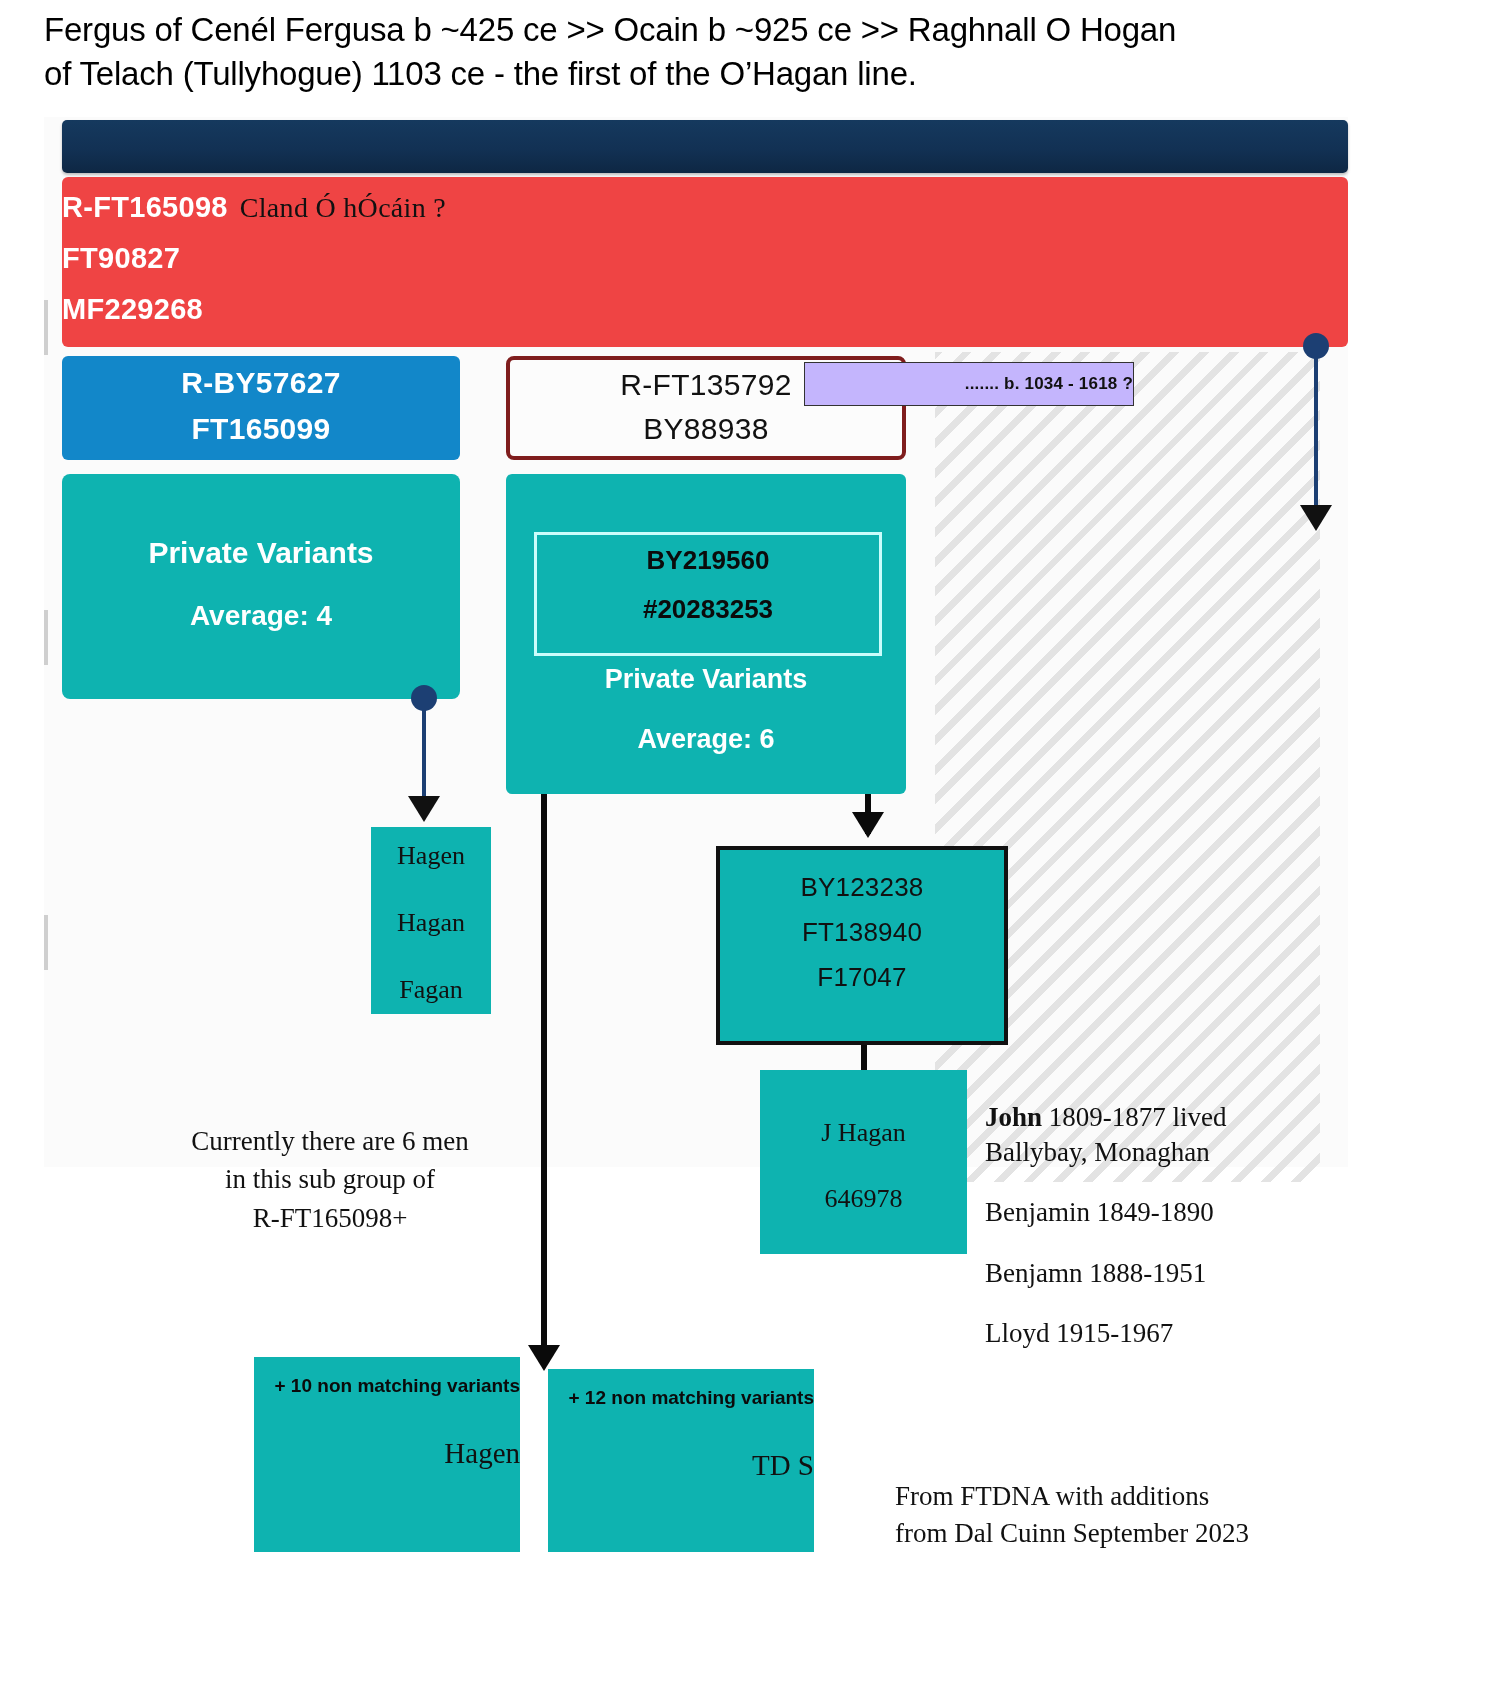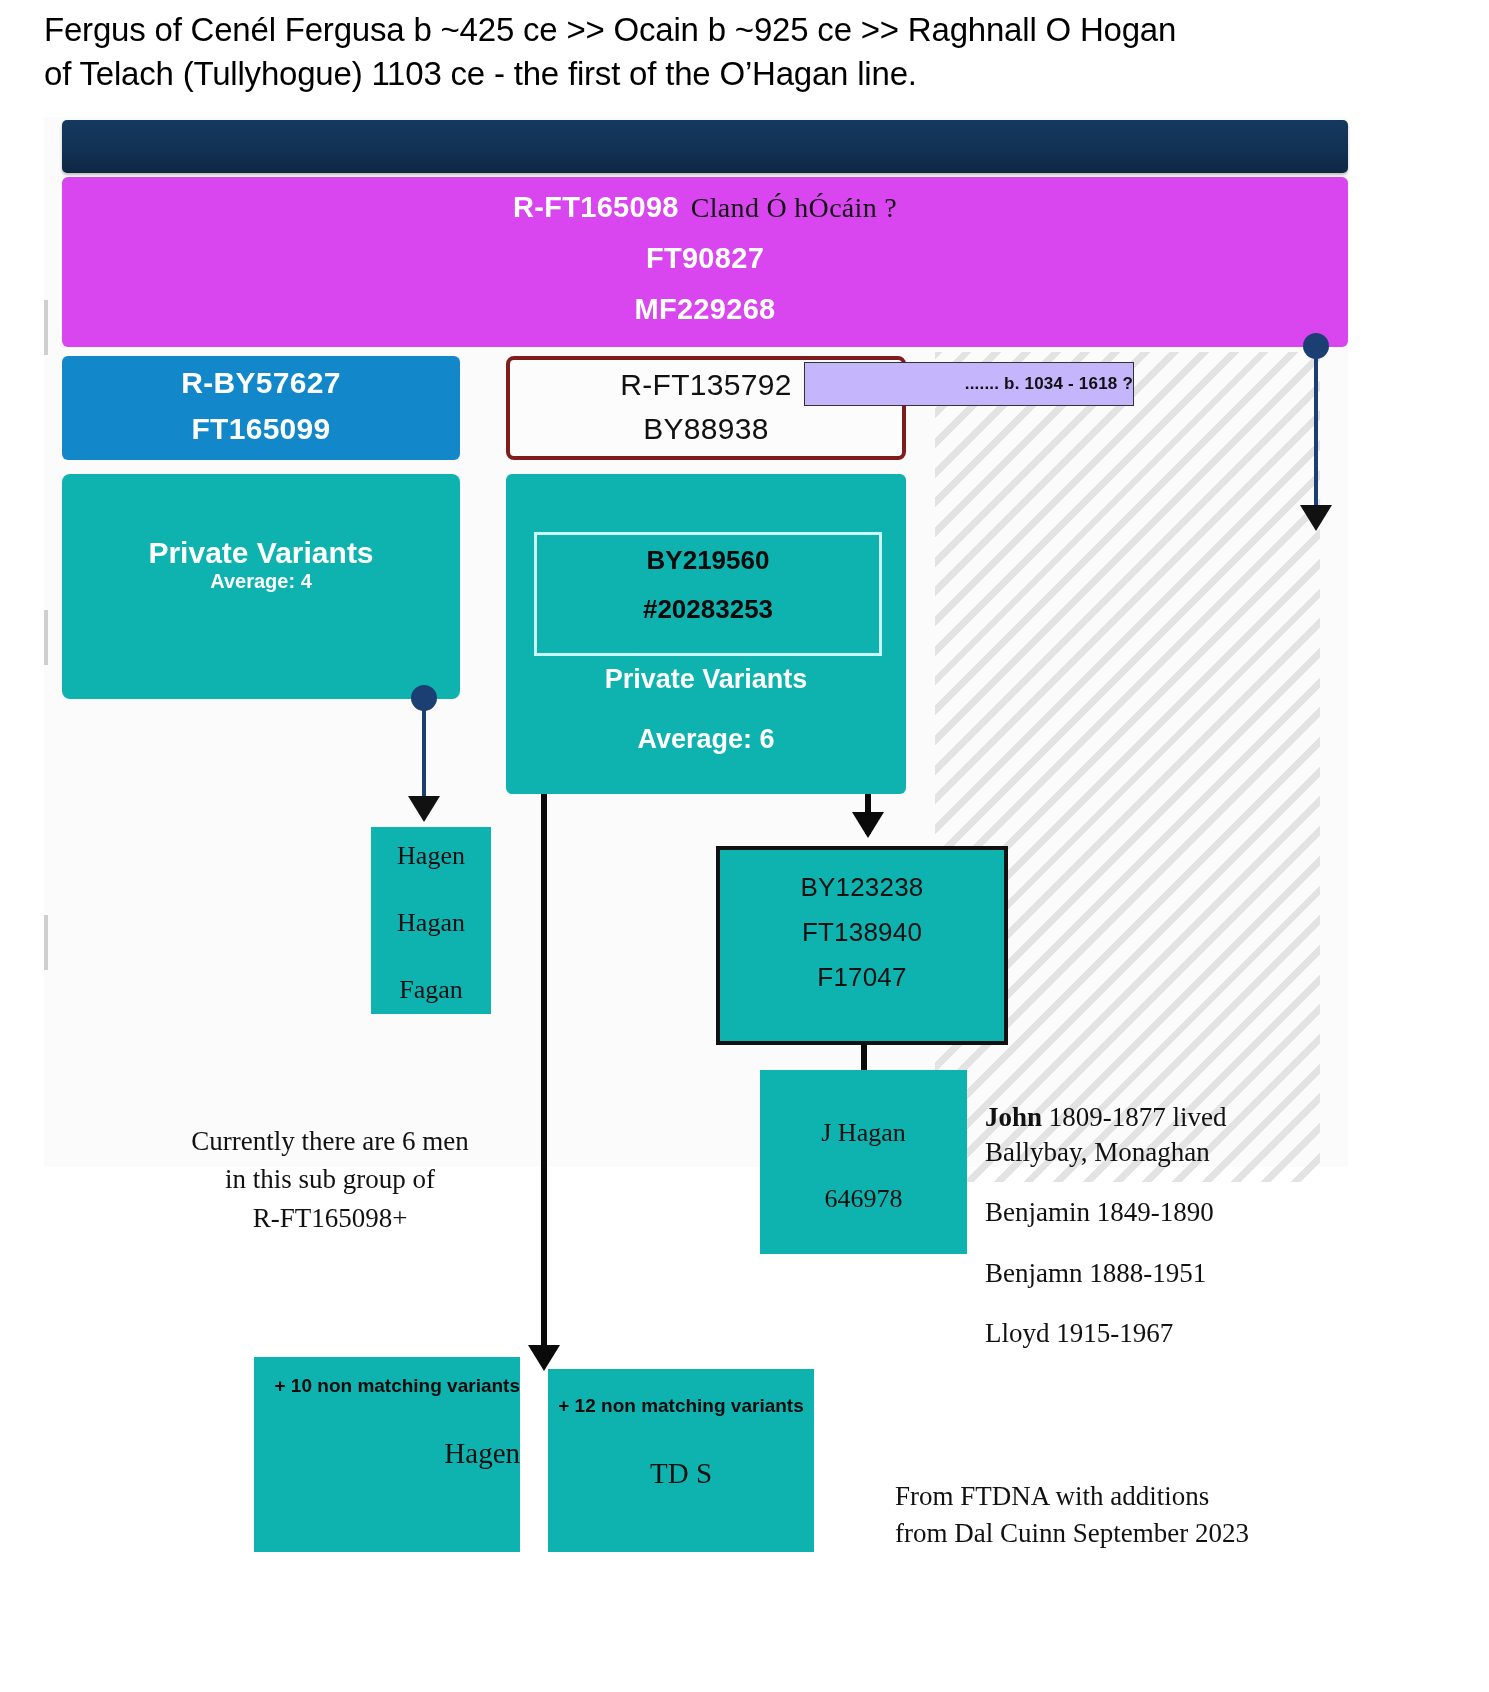--- a/index.html
+++ b/index.html
@@ -54,25 +54,25 @@
     left:62px; top:120px; width:1286px; height:53px;
     background:linear-gradient(180deg,#15395e 0%, #123154 55%, #0e2743 100%);
     border-radius:5px;
     box-shadow:0 2px 3px rgba(0,0,0,.25);
   }
 
   
   .blue-main{
     position:absolute;
     left:62px; top:177px; width:1286px; height:170px;
-    background:#d946ef;
+    background:#ef4444;
     border-radius:6px;
     box-sizing:border-box;
     padding-top:14px;
-    text-align:center;
+    text-align:left;
   }
   .blue-main .row1{font-size:29px;font-weight:bold;color:#fff;letter-spacing:.3px;}
   .blue-main .row1 .clan{
     font-family:"Liberation Serif", serif;
     font-weight:normal;color:#111;font-size:28px;margin-left:12px;
   }
   .blue-main .row{margin-top:18px;font-size:29px;font-weight:bold;color:#fff;letter-spacing:.3px;}
 
   .blue-sub{
     position:absolute;
@@ -119,21 +119,21 @@
   .teal-pv{
     position:absolute;
     left:62px; top:474px; width:398px; height:225px;
     background:#0eb3b0;
     border-radius:8px;
     text-align:center;
     box-sizing:border-box;
     padding-top:62px;
   }
   .teal-pv .t1{font-size:30px;font-weight:bold;color:#fff;}
-  .teal-pv .t2{font-size:20px;font-weight:bold;color:#fff;}
+  .teal-pv .t2{margin-top:30px;font-size:28px;font-weight:bold;color:#fff;}
 
   .teal-mid{
     position:absolute;
     left:506px; top:474px; width:400px; height:320px;
     background:#0eb3b0;
     border-radius:6px;
     box-sizing:border-box;
   }
   .inner-box{
     position:absolute;
@@ -198,22 +198,22 @@
     background:#0eb3b0;
     box-sizing:border-box;
     text-align:right;
     padding-top:16px;
   }
   .teal-bot2{
     position:absolute;
     left:548px; top:1369px; width:266px; height:183px;
     background:#0eb3b0;
     box-sizing:border-box;
-    text-align:center;
-    padding-top:24px;
+    text-align:right;
+    padding-top:16px;
   }
   .nmv{font-size:19px;font-weight:bold;color:#0b0b0b;line-height:1.35;}
   .botname{
     margin-top:38px;font-size:29px;color:#111;
     font-family:"Liberation Serif", serif;
   }
 
   
   .note-left{
     position:absolute;

